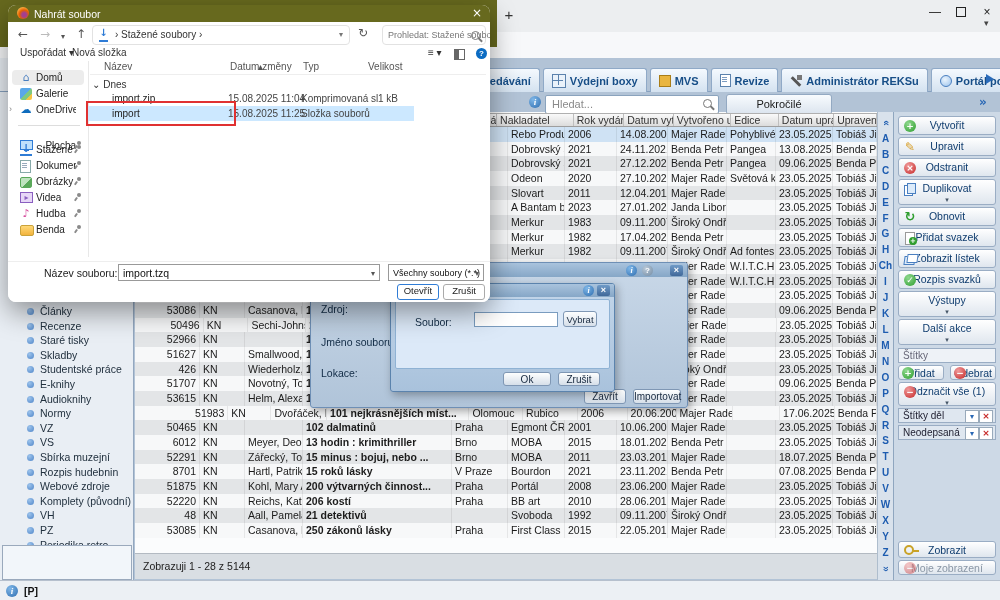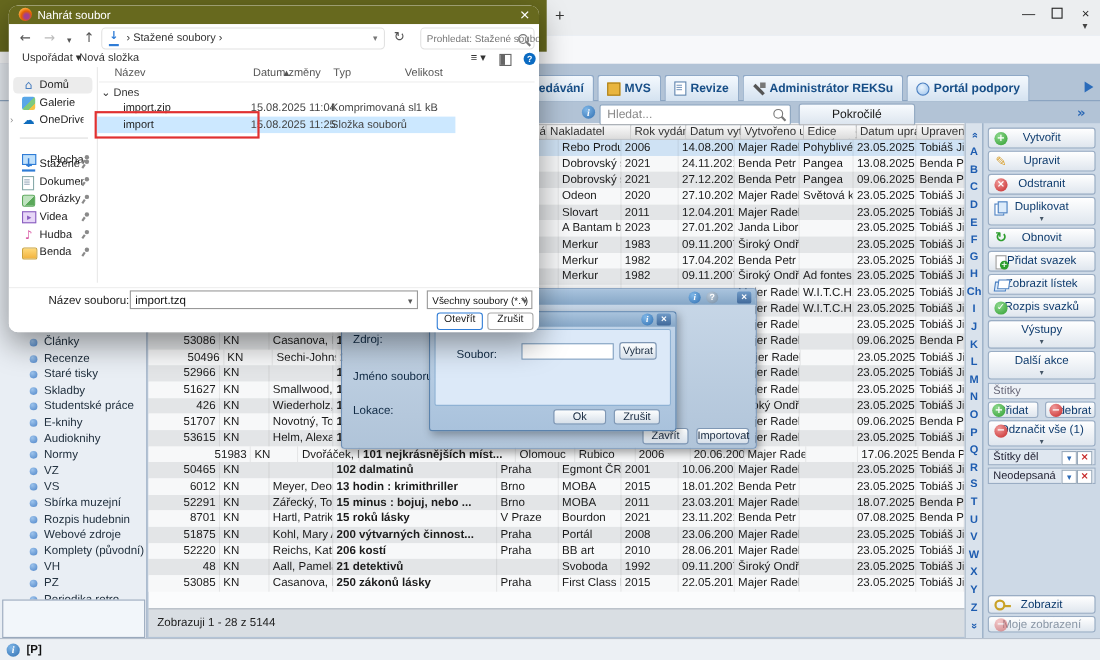--- a/index.html
+++ b/index.html
@@ -299,20 +299,24 @@
         </div>
       </div>
     <div class="abs" id="sidebar-bottom-box"></div>
     <div class="abs" id="tabs-line"></div>
     <div class="abs" id="app-tabs">
         <div class="tab">
           <span class="tabic ti-search-icon"></span>
           <span>Vyhledávání</span>
         </div>
         <div class="tab">
+          <span class="tabic ti-box-icon"></span>
+          <span>Výdejní boxy</span>
+        </div>
+        <div class="tab">
           <span class="tabic ti-cube-icon"></span>
           <span>MVS</span>
         </div>
         <div class="tab">
           <span class="tabic ti-document-icon"></span>
           <span>Revize</span>
         </div>
         <div class="tab">
           <span class="tabic ti-admin-icon"></span>
           <span>Administrátor REKSu</span>

